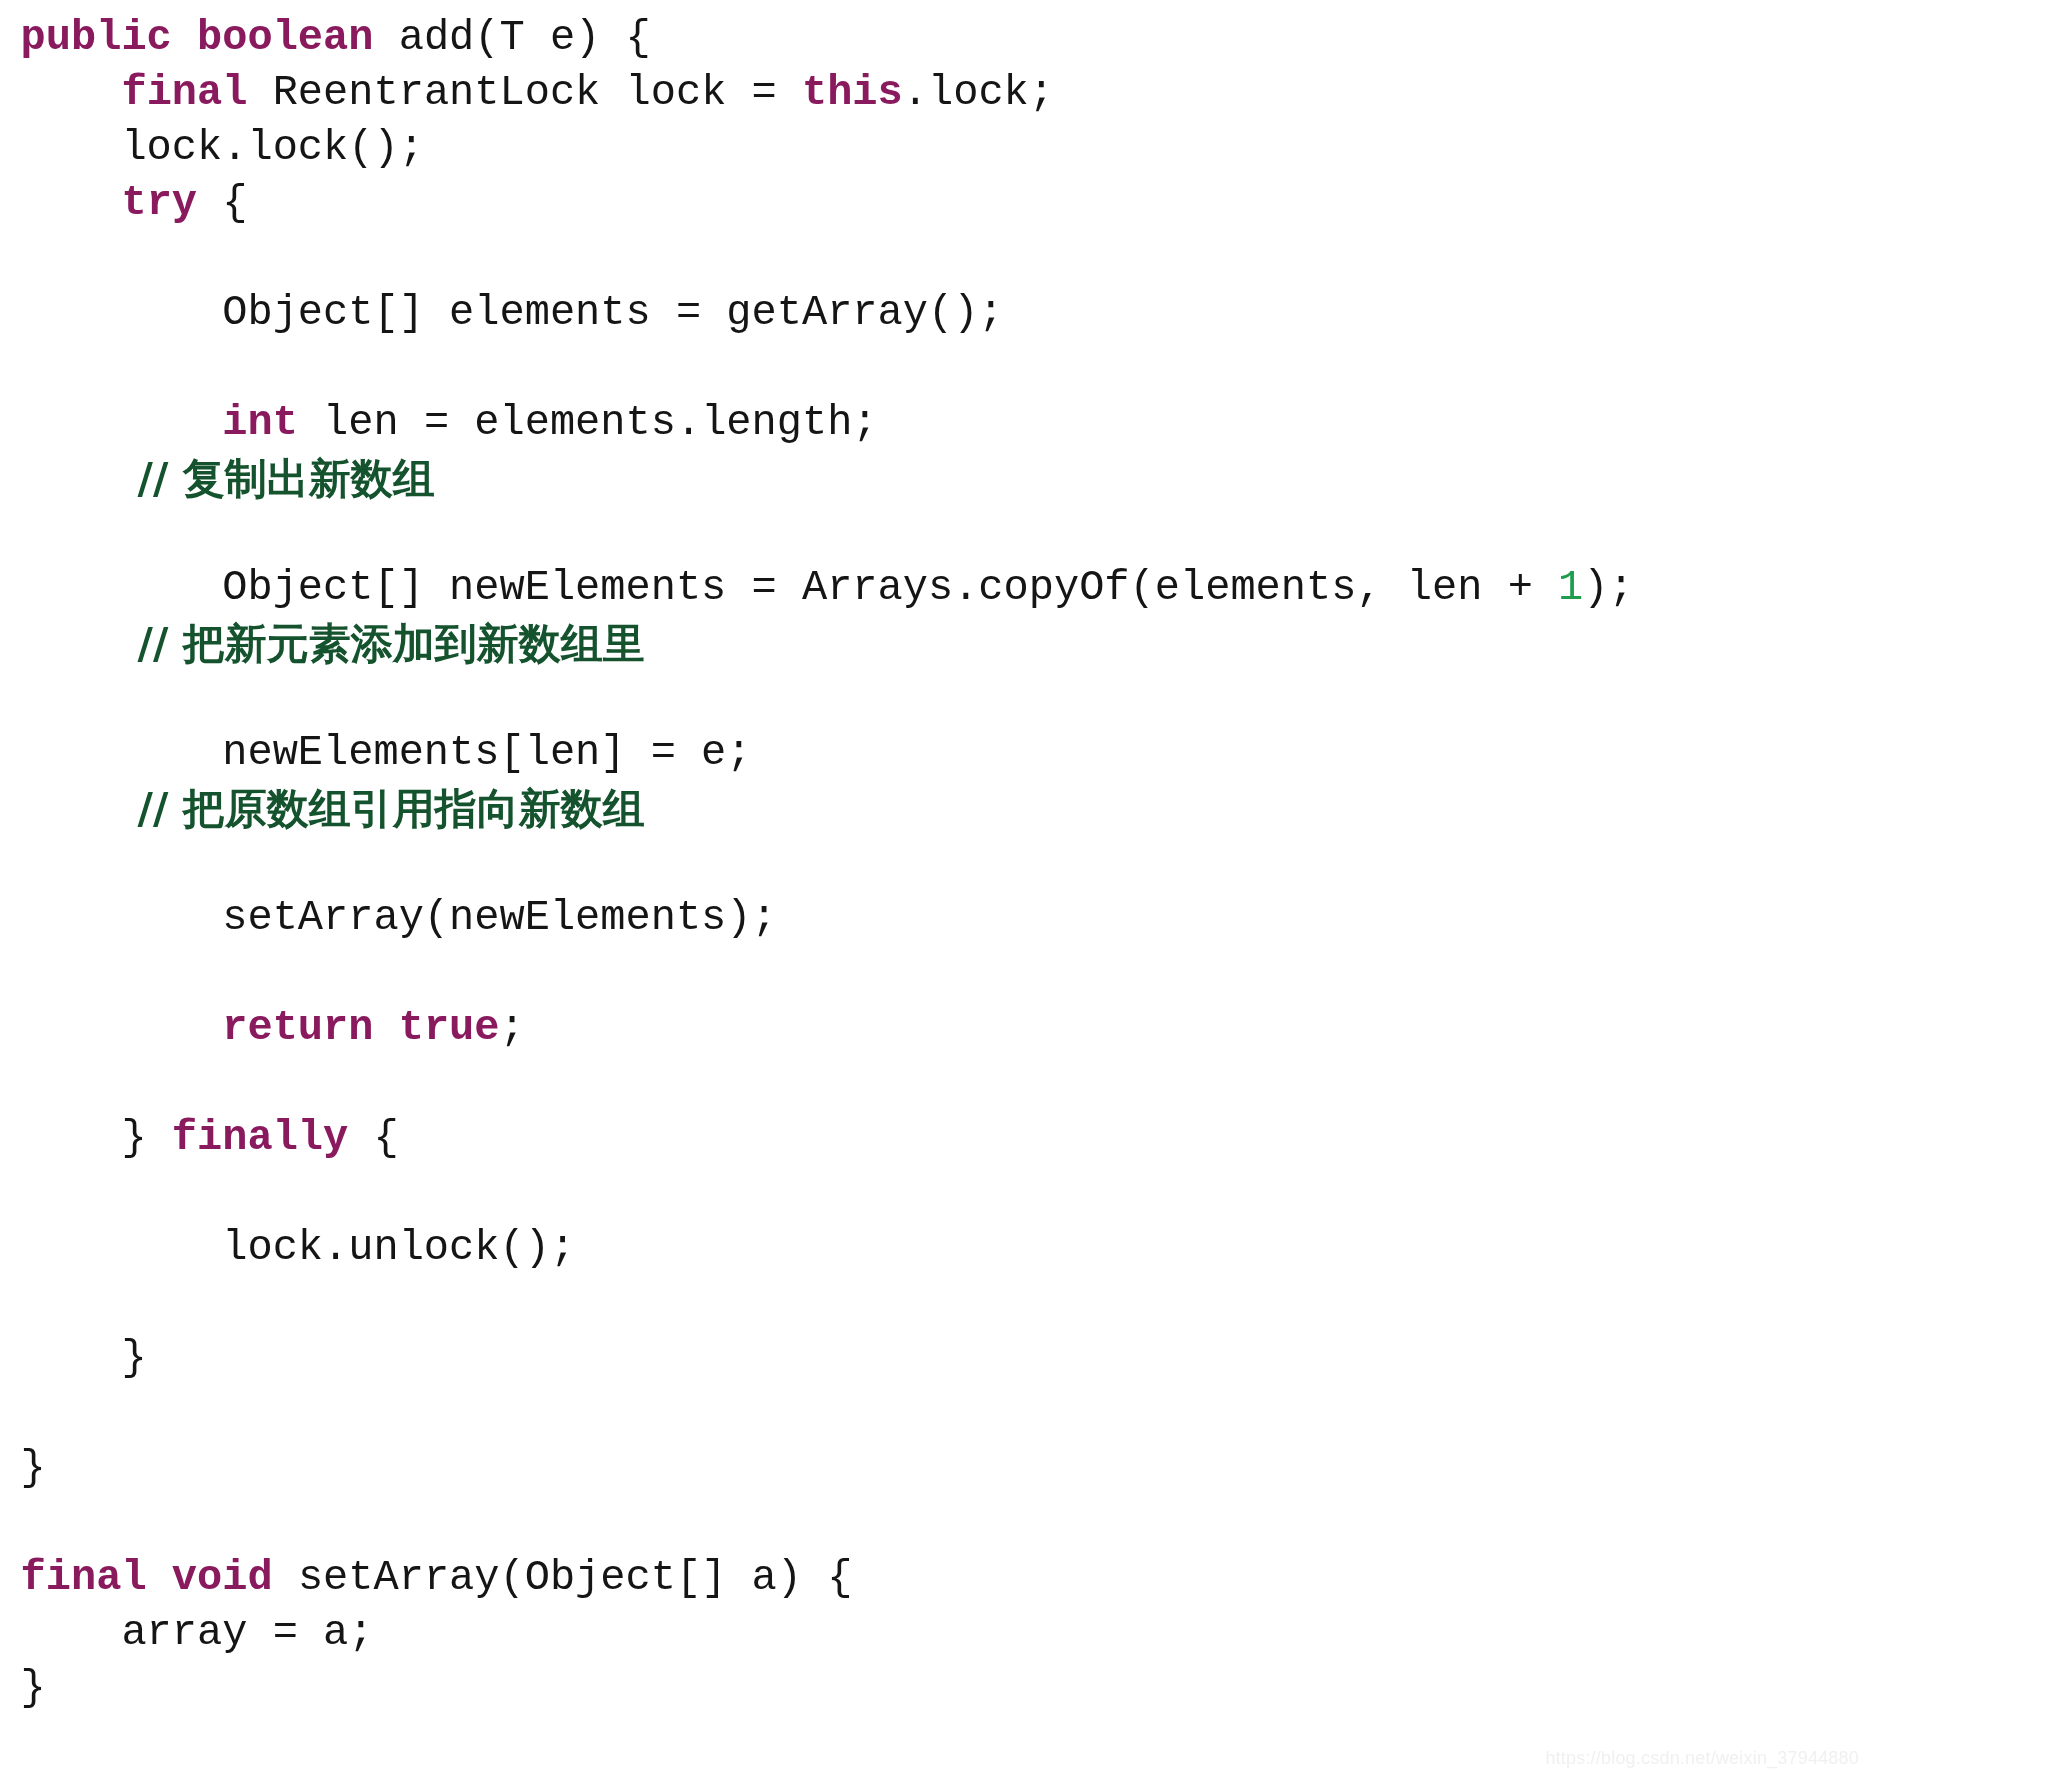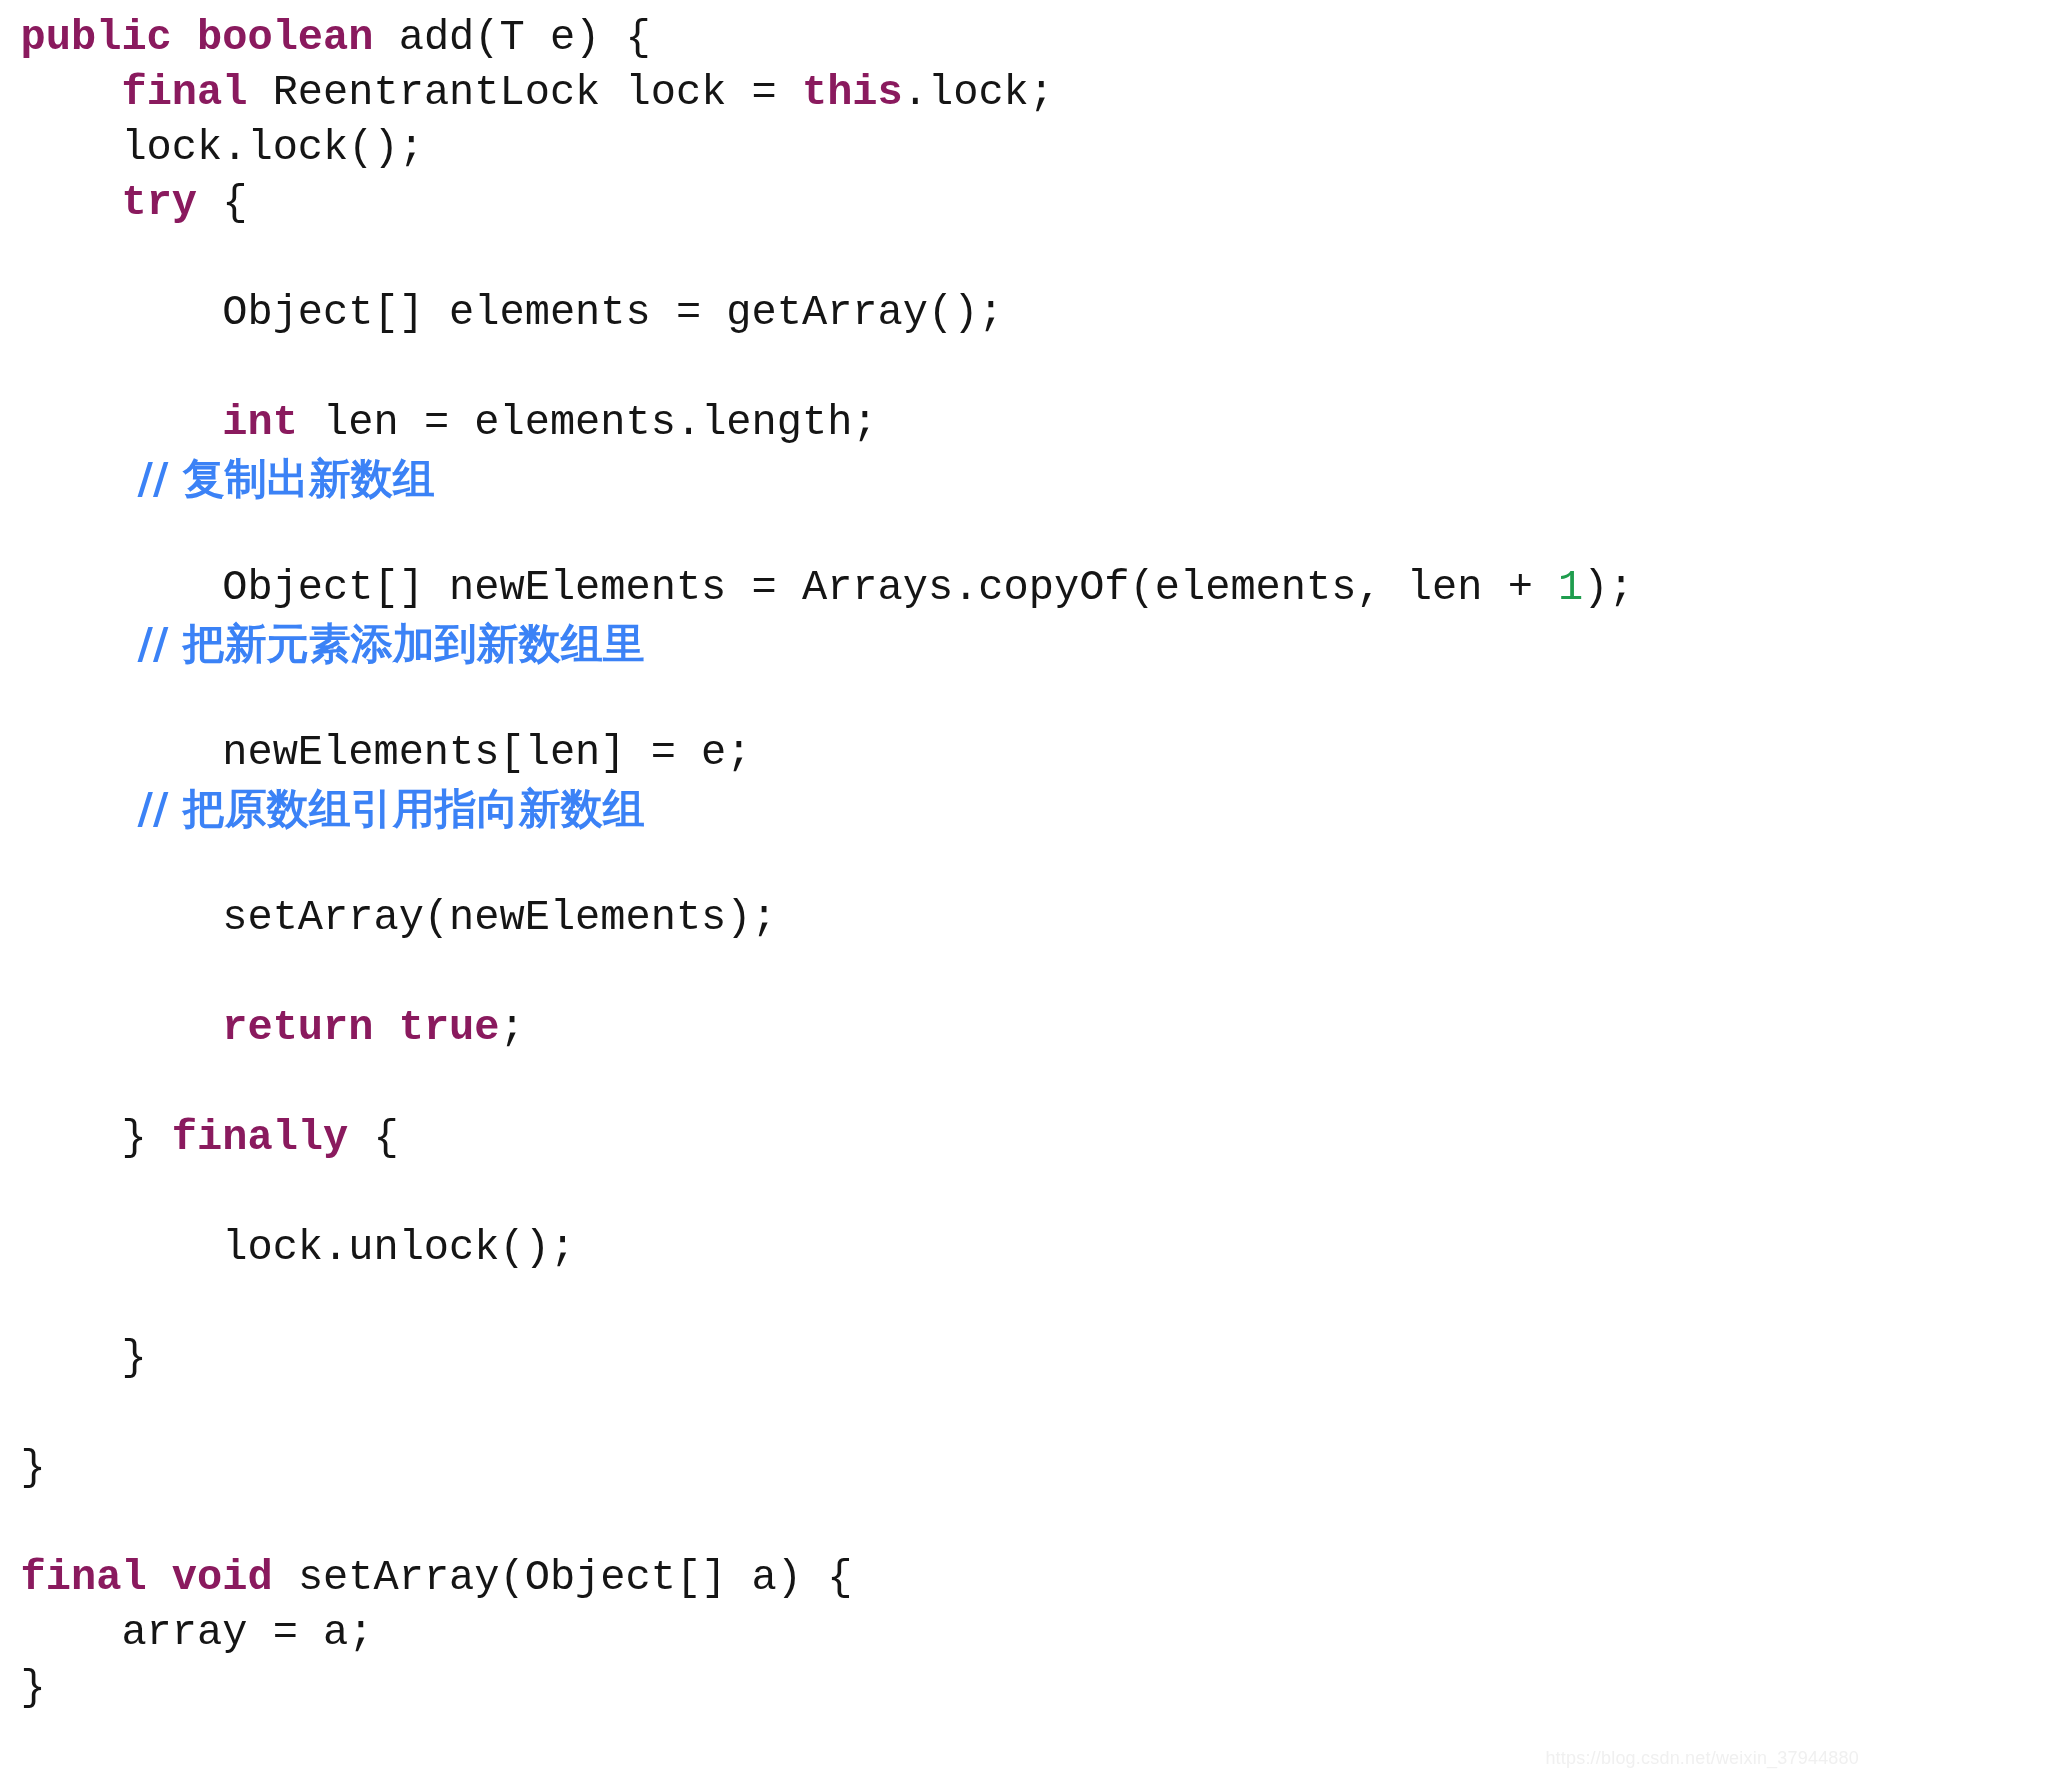--- a/index.html
+++ b/index.html
@@ -41,21 +41,21 @@
     height: 55px;
     white-space: pre;
   }
 
   .kw {
     color: #8A1A5E;
     font-weight: bold;
   }
 
   .cmt {
-    color: #3b82f6;
+    color: #14532d;
     font-weight: bold;
   }
 
   .num {
     color: #1F9D4E;
   }
 
   .plain {
     color: #151515;
   }

